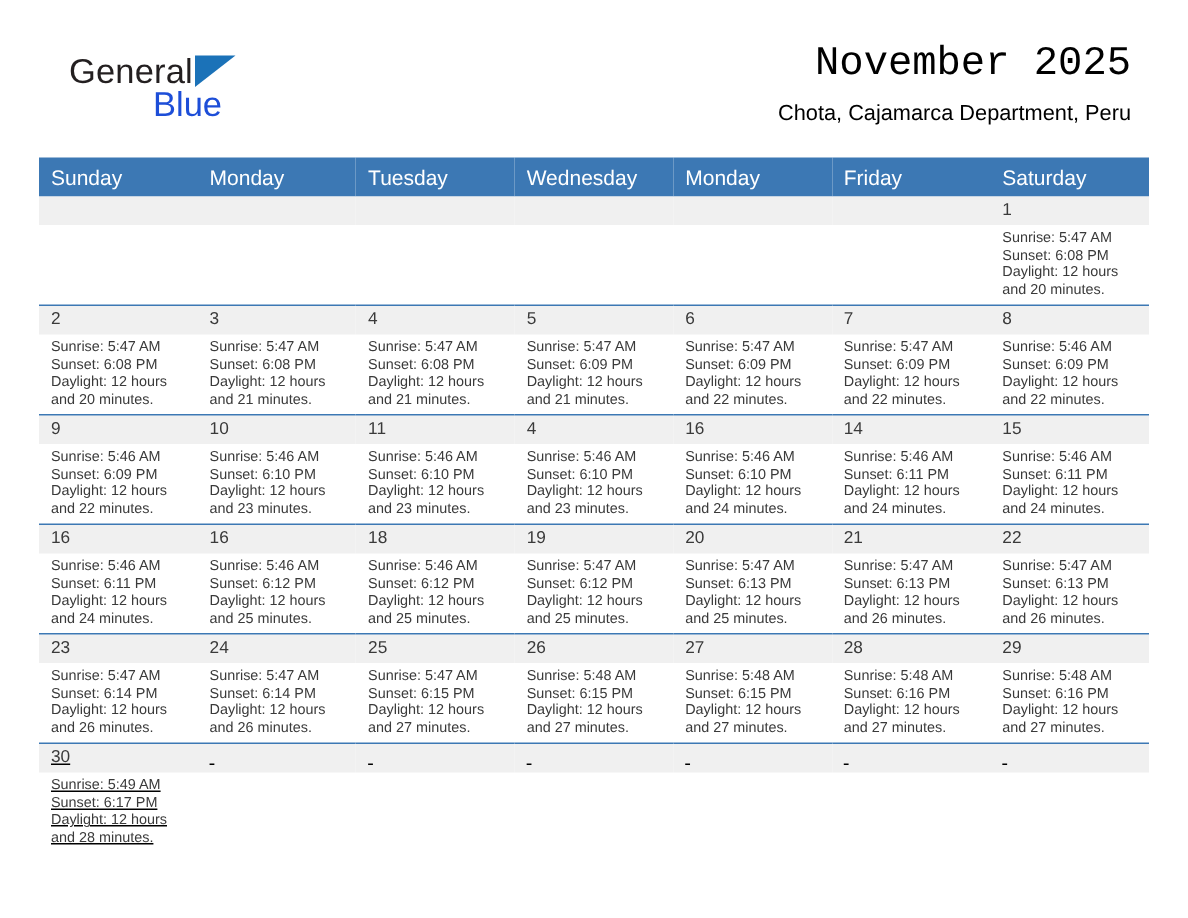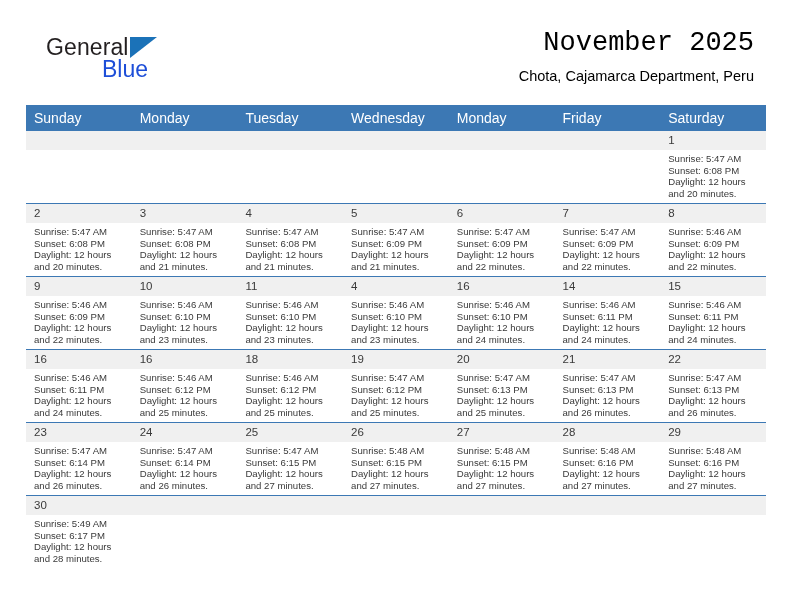--- a/index.html
+++ b/index.html
@@ -107,20 +107,21 @@
   .calendar td {
     vertical-align: top;
     padding: 0;
     border: none;
     border-bottom: 1px solid #3c78b4;
     height: 72px;
     width: 105.7px;
   }
   .calendar tr.last-row td {
     border-bottom: none;
+    text-decoration: underline;
   }
   .daynum {
     background: #f0f0f0;
     font-size: 11.5px;
     color: #3a3a3a;
     padding: 3px 0 3px 8px;
     height: 13px;
     line-height: 13px;
   }
   .daynum.empty {

